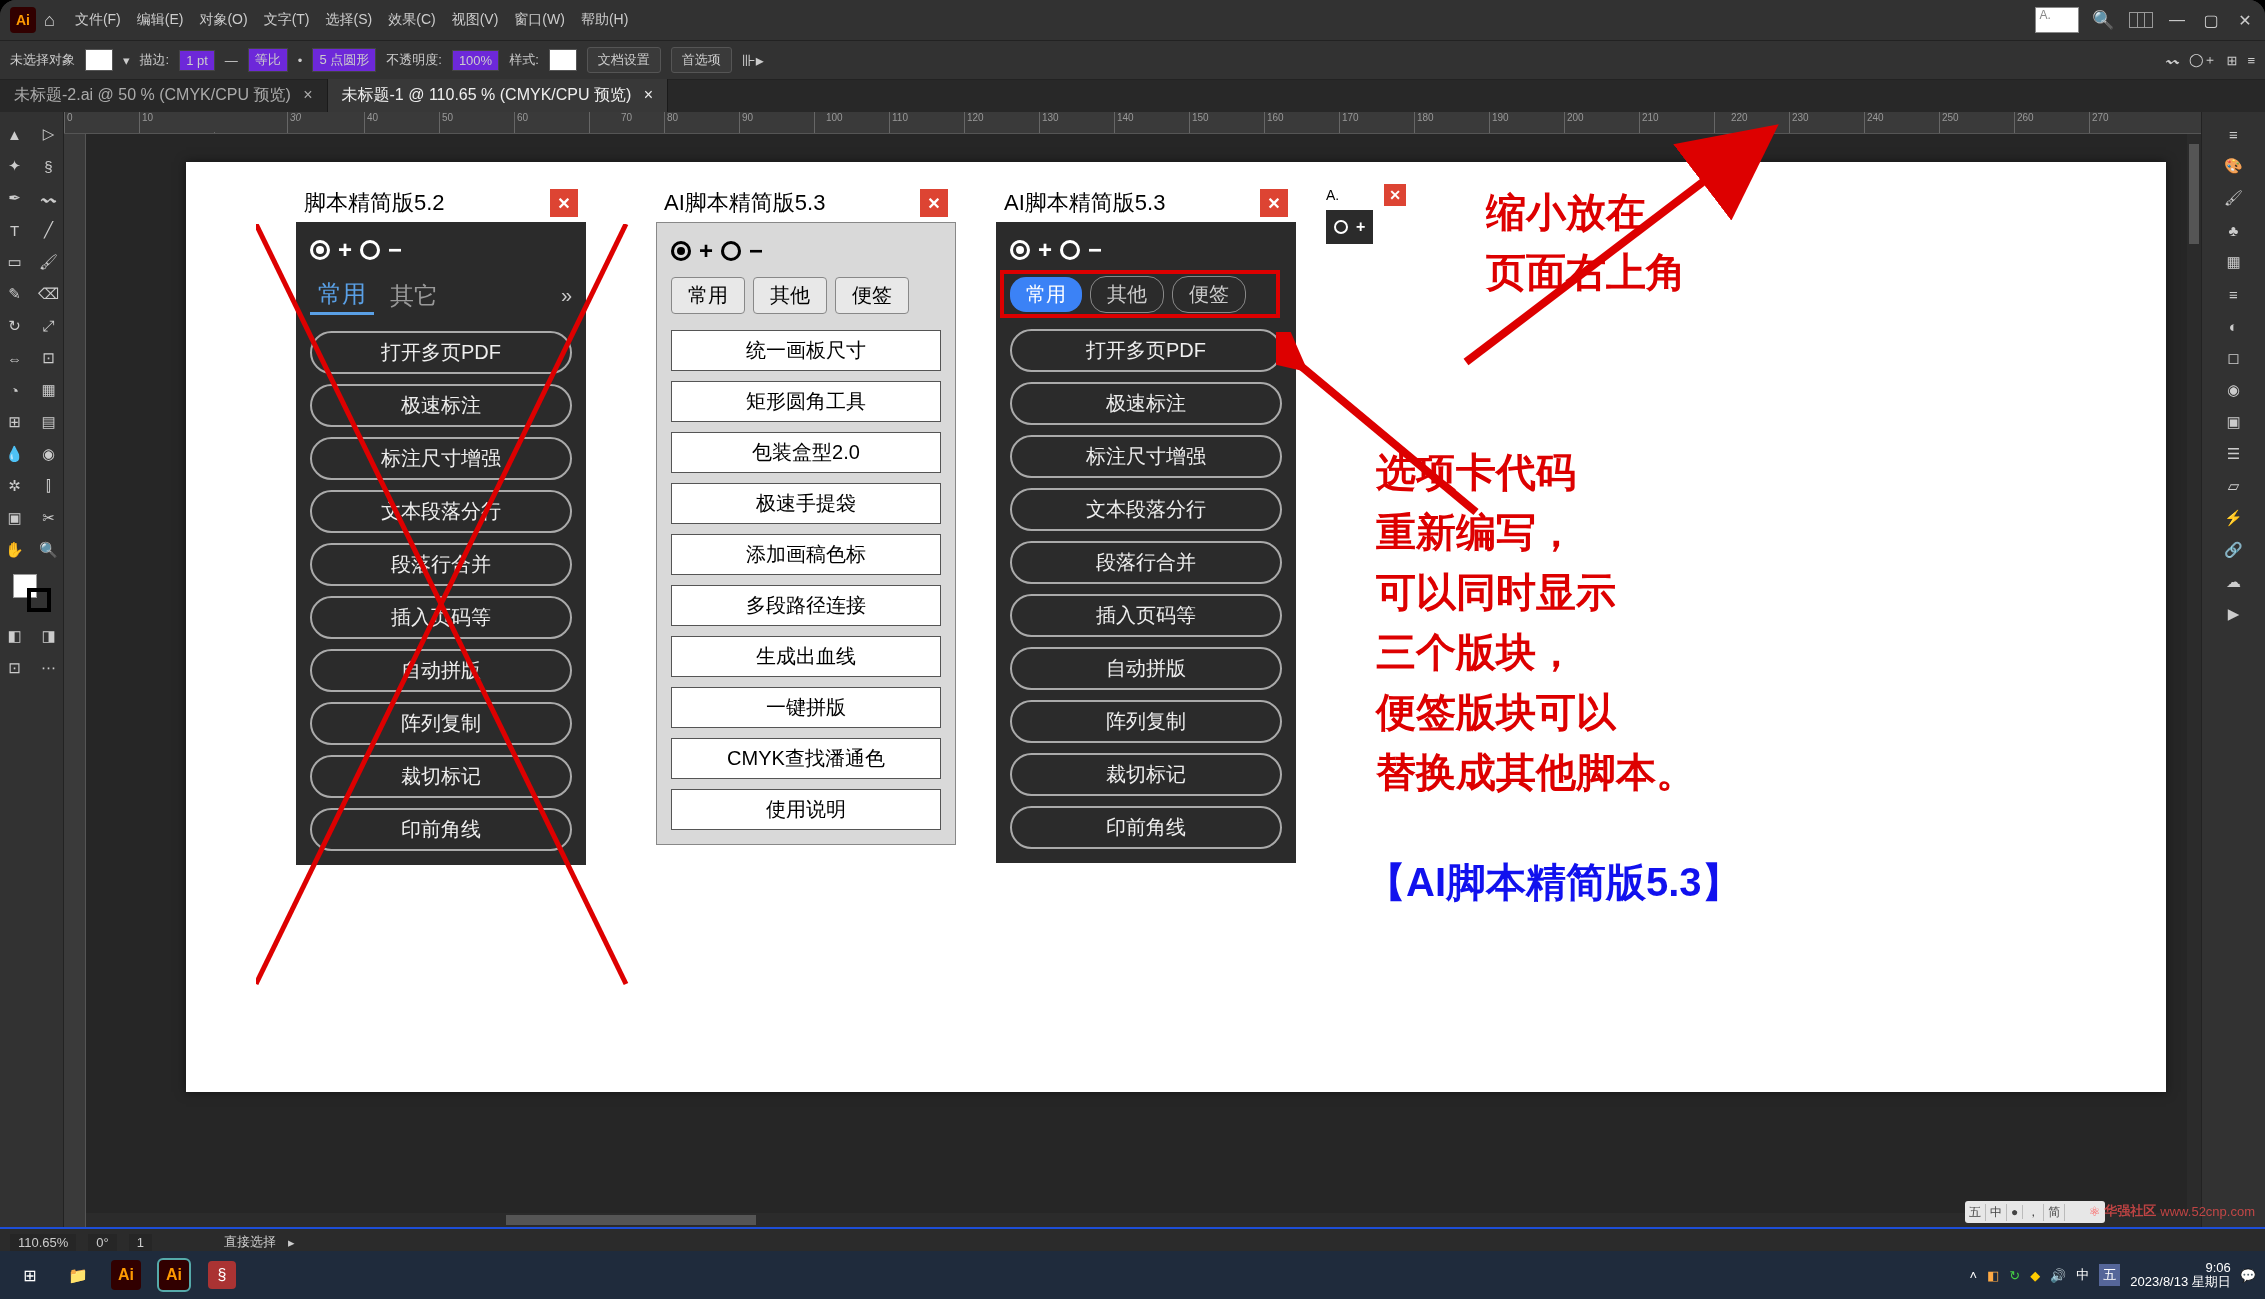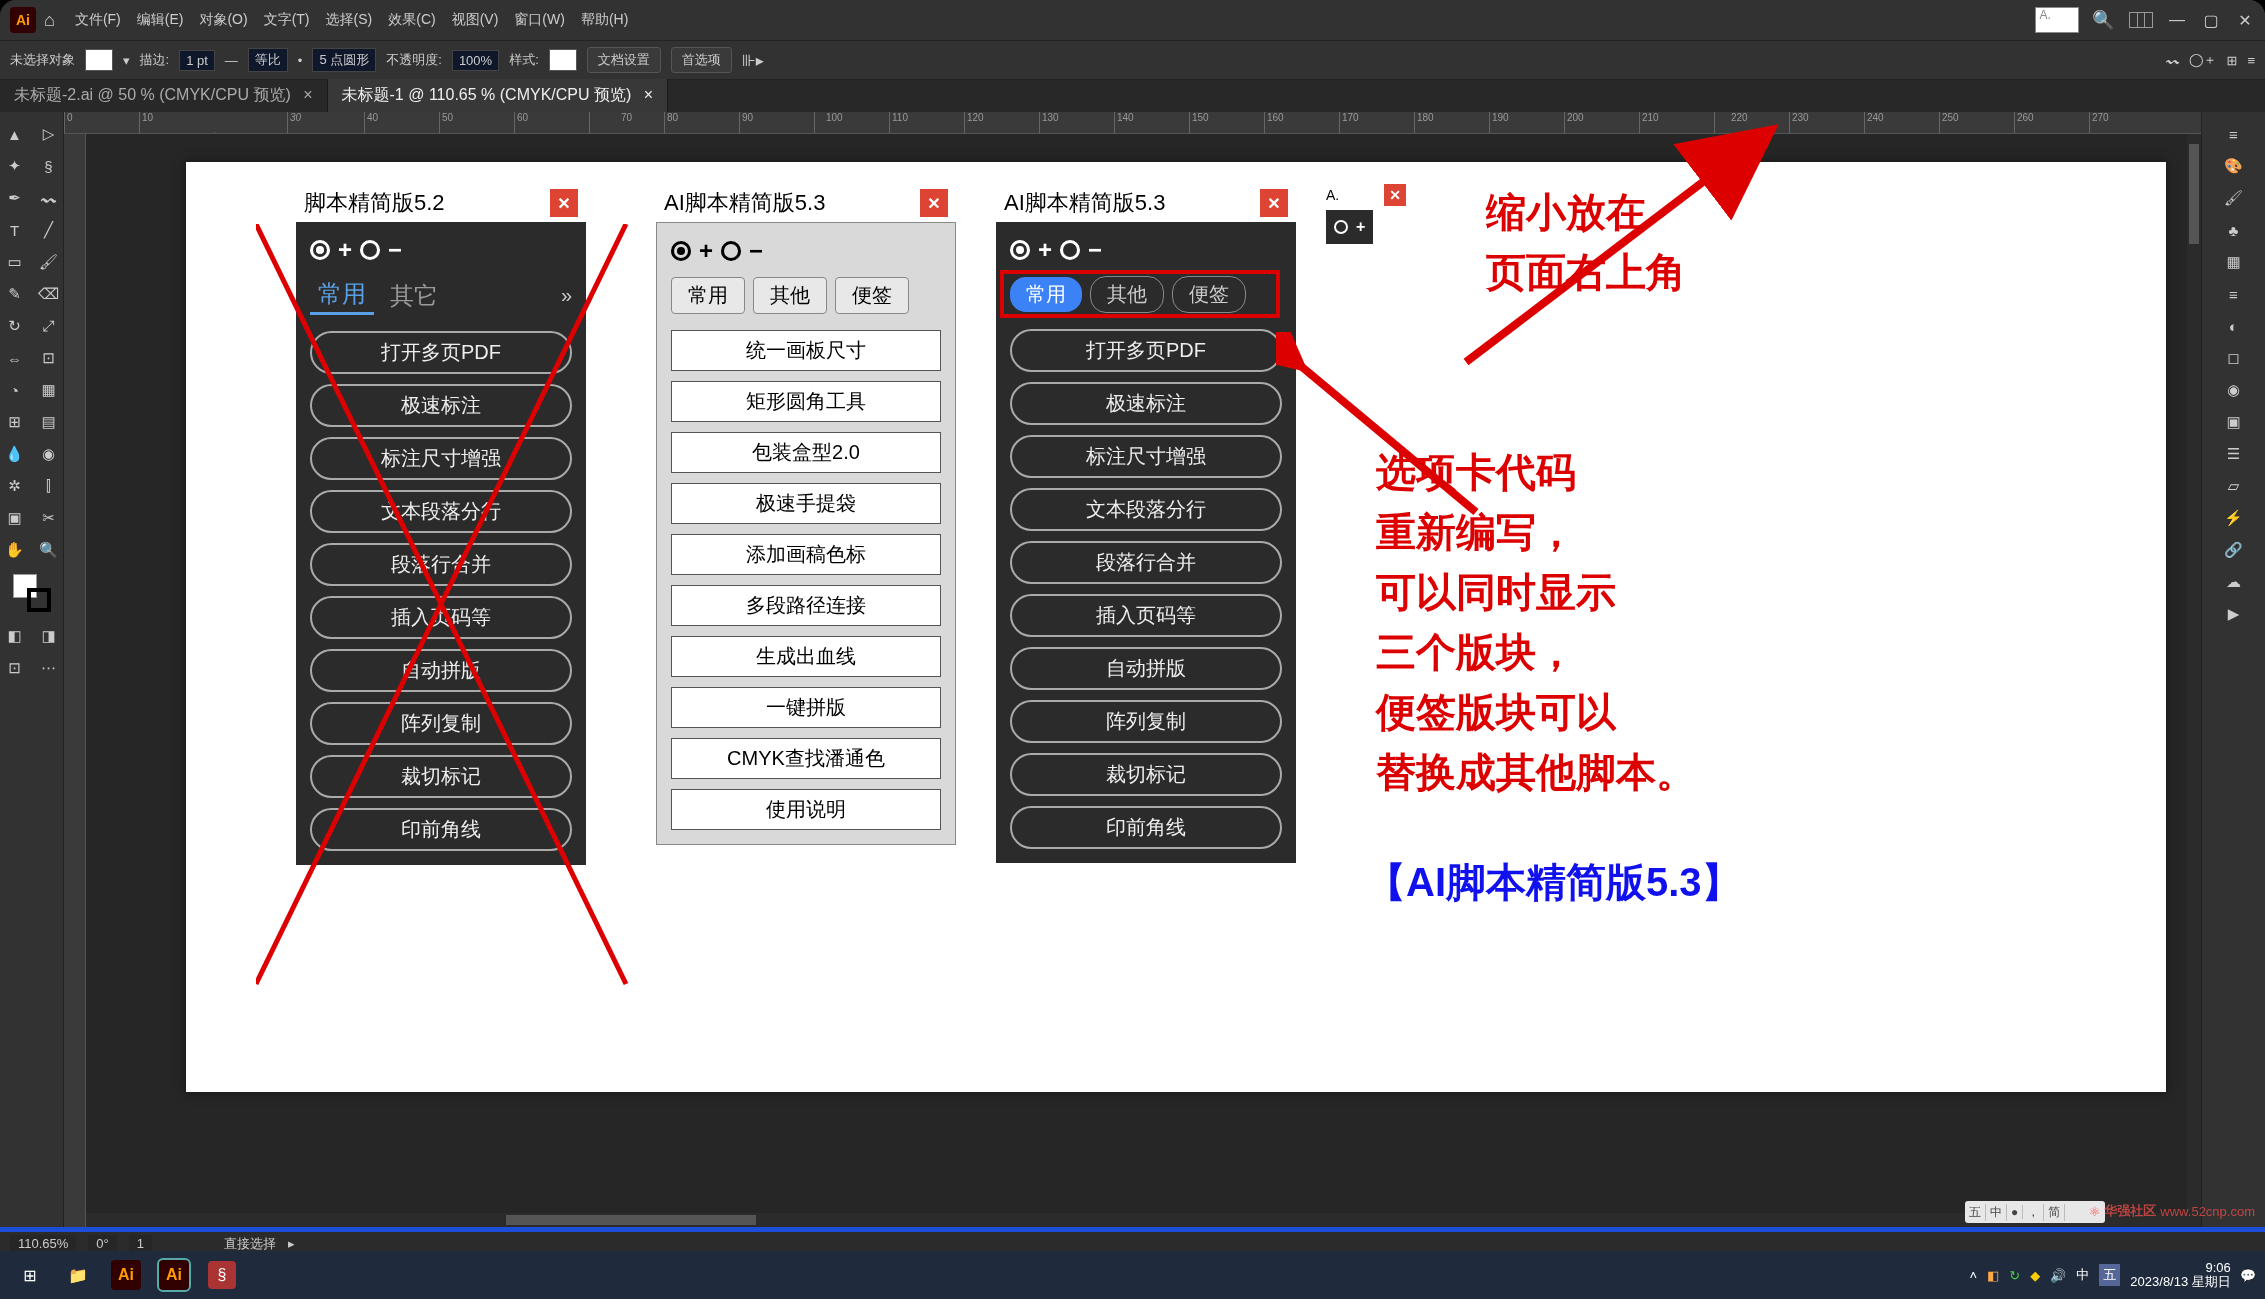--- a/index.html
+++ b/index.html
@@ -18,21 +18,21 @@
 .little-panel-top::after { content: "A."; font-size: 12px; color: #888; padding-left: 4px; }
 .search-icon { color: #ccc; font-size: 18px; }
 .layout-icon { width: 24px; height: 16px; border: 1px solid #999; display: flex; }
 .layout-icon div { flex: 1; border-right: 1px solid #999; }
 .layout-icon div:last-child { border-right: none; }
 .win-btn { width: 20px; height: 20px; color: #ccc; font-size: 16px; display: inline-flex; align-items: center; justify-content: center; }
 
 
 .controlbar { height: 40px; background: #323232; border-top: 1px solid #222; border-bottom: 1px solid #222; display: flex; align-items: center; padding: 0 10px; font-size: 13px; color: #ccc; gap: 10px; }
 .swatch { width: 28px; height: 22px; border: 1px solid #555; background: #fff; }
-.dropdown { background: #0f172a; border: 1px solid #444; padding: 2px 6px; color: #ccc; }
+.dropdown { background: #6d28d9; border: 1px solid #444; padding: 2px 6px; color: #ccc; }
 .btn-grey { background: #3a3a3a; border: 1px solid #555; padding: 3px 10px; border-radius: 3px; }
 .pref-icon { font-size: 16px; }
 
 
 .doctabs { height: 32px; background: #282828; display: flex; align-items: flex-end; font-size: 16px; color: #aaa; }
 .doctab { padding: 6px 14px; border-right: 1px solid #1a1a1a; }
 .doctab.active { background: #383838; color: #eee; }
 
 
 .main { display: flex; height: calc(100% - 160px); }
@@ -86,21 +86,21 @@
 
 .panel-52 .dark-body { width: 290px; }
 
 .annotation { position: absolute; font-size: 40px; font-weight: bold; line-height: 1.5; }
 .red-text { color: #d00; }
 .blue-text { color: #11e; }
 
 .arrow-svg { position: absolute; pointer-events: none; }
 
 
-.statusbar { height: 28px; background: #2b2b2b; display: flex; align-items: center; font-size: 13px; color: #ccc; padding: 0 10px; gap: 12px; border-top: 5px solid #1d4ed8; }
+.statusbar { height: 28px; background: #2b2b2b; display: flex; align-items: center; font-size: 13px; color: #ccc; padding: 0 10px; gap: 12px; border-top: 2px solid #1d4ed8; }
 .statusbar .field { background: #262626; padding: 1px 8px; }
 
 
 .taskbar { position: absolute; bottom: 0; left: 0; right: 0; height: 48px; background: #1f2b3c; display: flex; align-items: center; padding: 0 8px; }
 .task-btn { width: 44px; height: 40px; display: flex; align-items: center; justify-content: center; margin-right: 4px; color: #fff; }
 .task-ai { width: 30px; height: 30px; background: #310000; color: #ff9a00; font-weight: bold; display: flex; align-items: center; justify-content: center; border-radius: 4px; }
 .task-ai.active { outline: 2px solid #5aa; }
 .task-right { margin-left: auto; display: flex; align-items: center; gap: 10px; color: #fff; font-size: 13px; }
 .clock { text-align: right; line-height: 1.1; font-size: 13px; }
 

